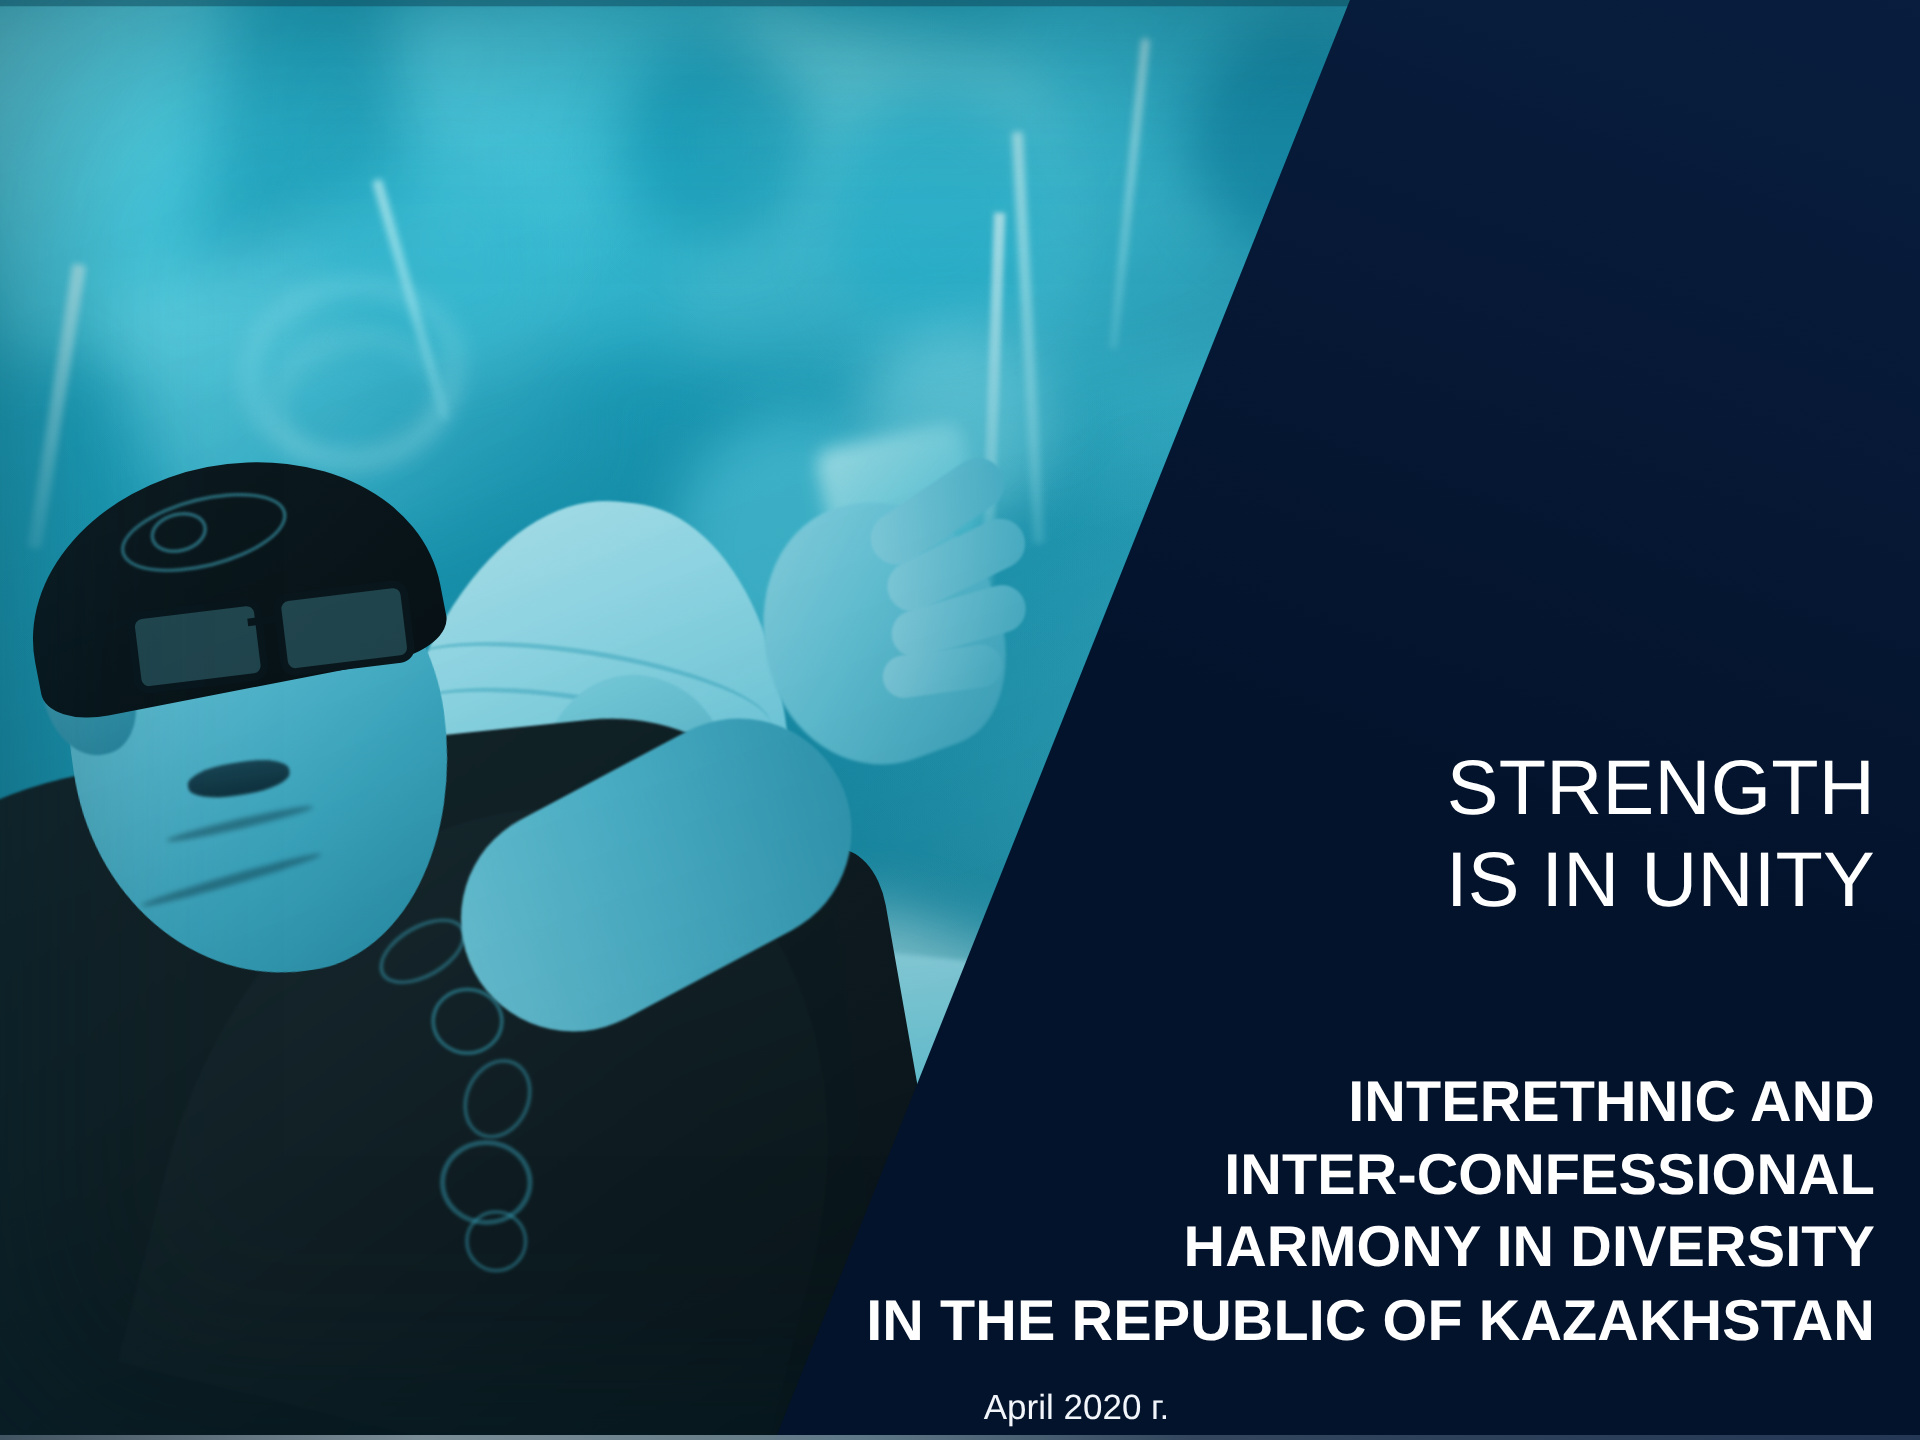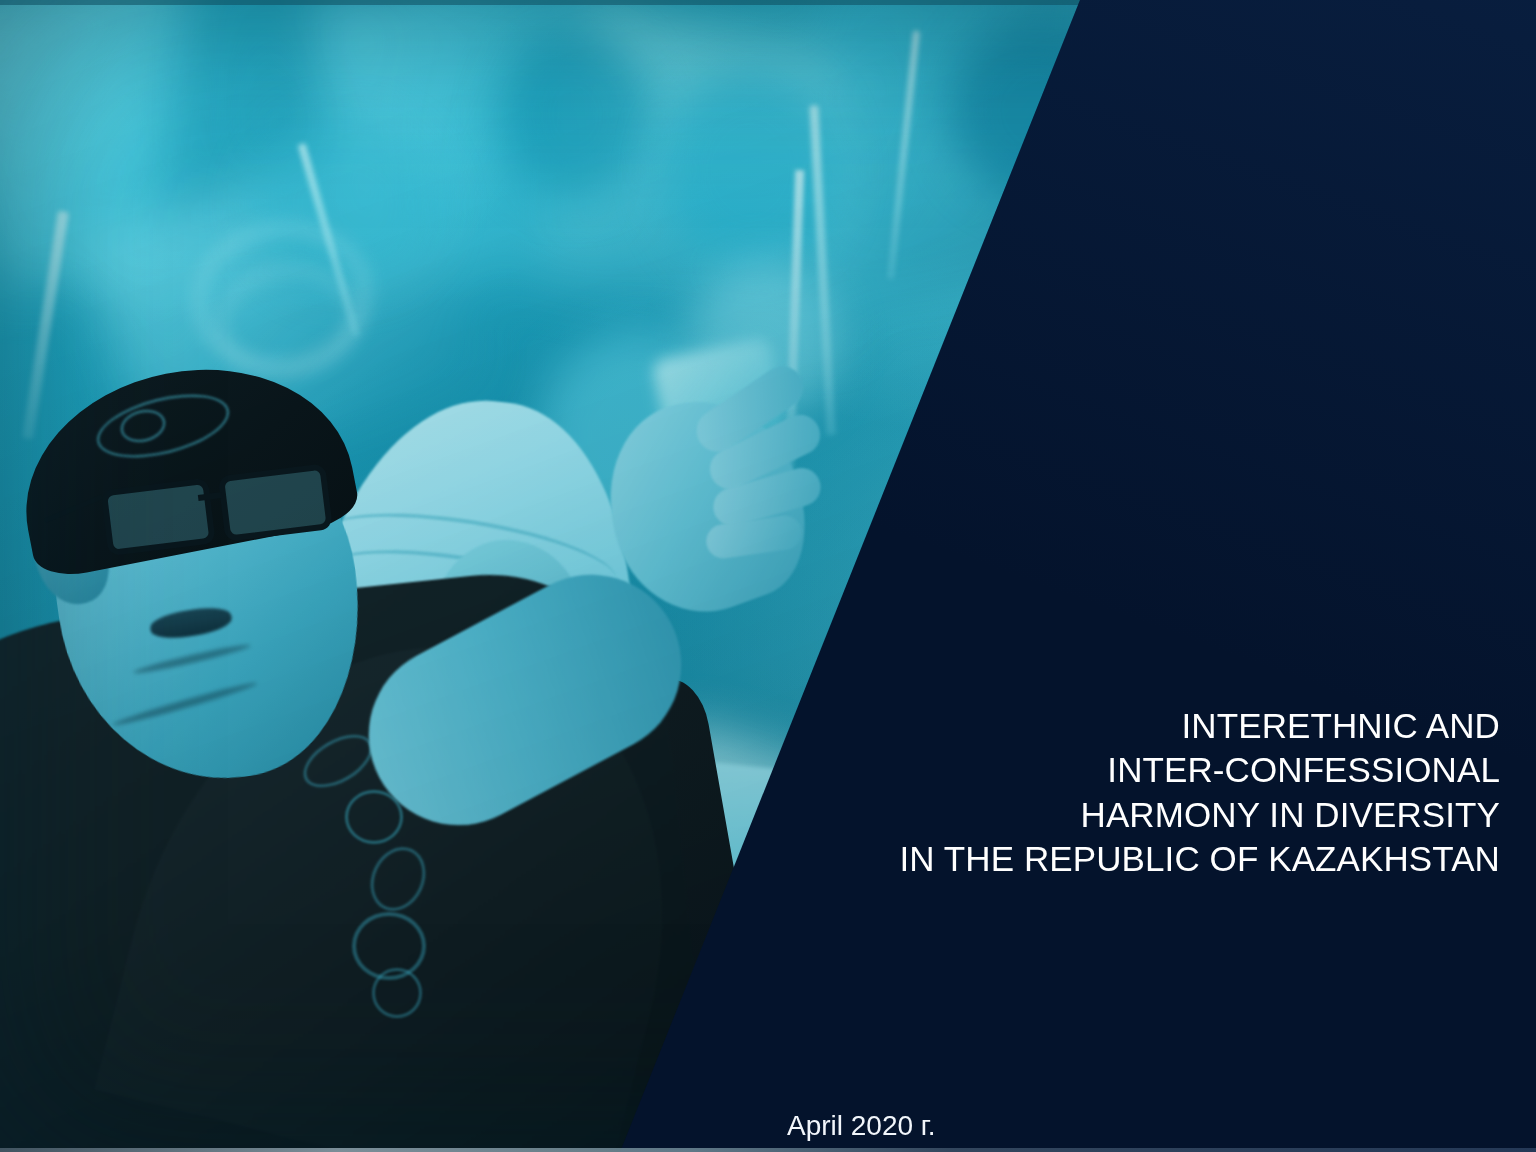--- a/index.html
+++ b/index.html
@@ -379,23 +379,23 @@
     font-size: 62px;
     line-height: 1.19;
     font-weight: 400;
     letter-spacing: .2px;
     margin: 0;
     white-space: pre-line;
   }
   .subtitle {
     margin: 0;
     padding-top: 110px;
-    font-size: 35px;
+    font-size: 46px;
     line-height: 1.27;
-    font-weight: 400;
+    font-weight: 700;
     letter-spacing: .1px;
     white-space: pre-line;
   }
   .date {
     position: absolute;
     left: 787px;
     top: 1112px;
     font-size: 28px;
     line-height: 1;
     color: #f2f6fb;
@@ -493,20 +493,22 @@
 
     <div class="photo-layer ph-grade"></div>
     <div class="photo-layer ph-vignette"></div>
     <div class="ph-topband"></div>
   </div>
 
   <div class="panel"></div>
   <div class="panel-sheen"></div>
 
   <div class="text-block">
+    <h1 class="title">STRENGTH
+IS IN UNITY</h1>
     <h2 class="subtitle">INTERETHNIC AND
 INTER-CONFESSIONAL
 HARMONY IN DIVERSITY
 IN THE REPUBLIC OF KAZAKHSTAN</h2>
   </div>
 
   <div class="date">April 2020 г.</div>
 
   <div class="bottom-strip"></div>
 </div>

